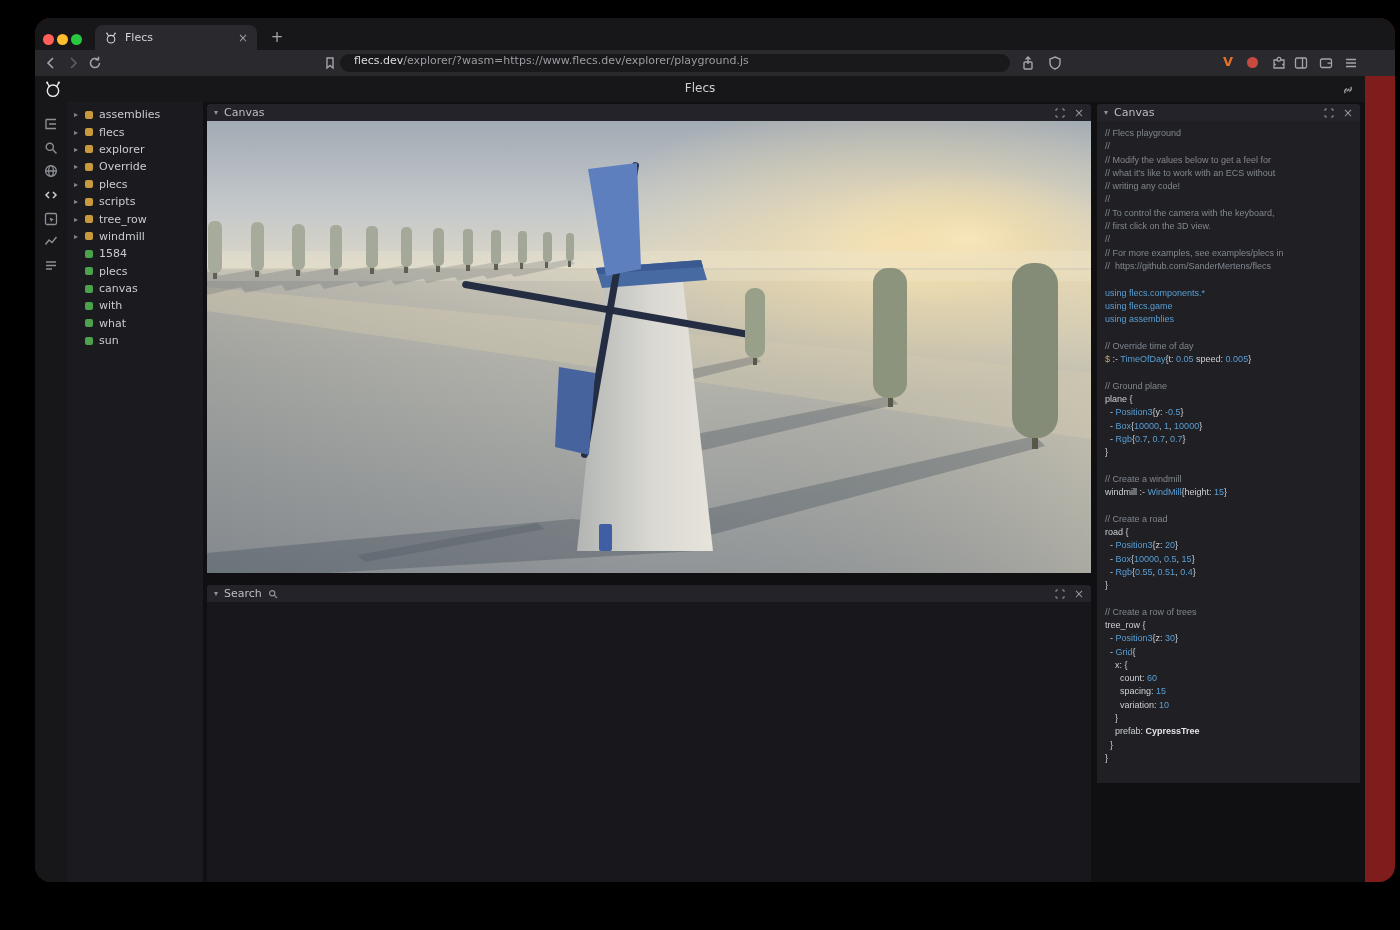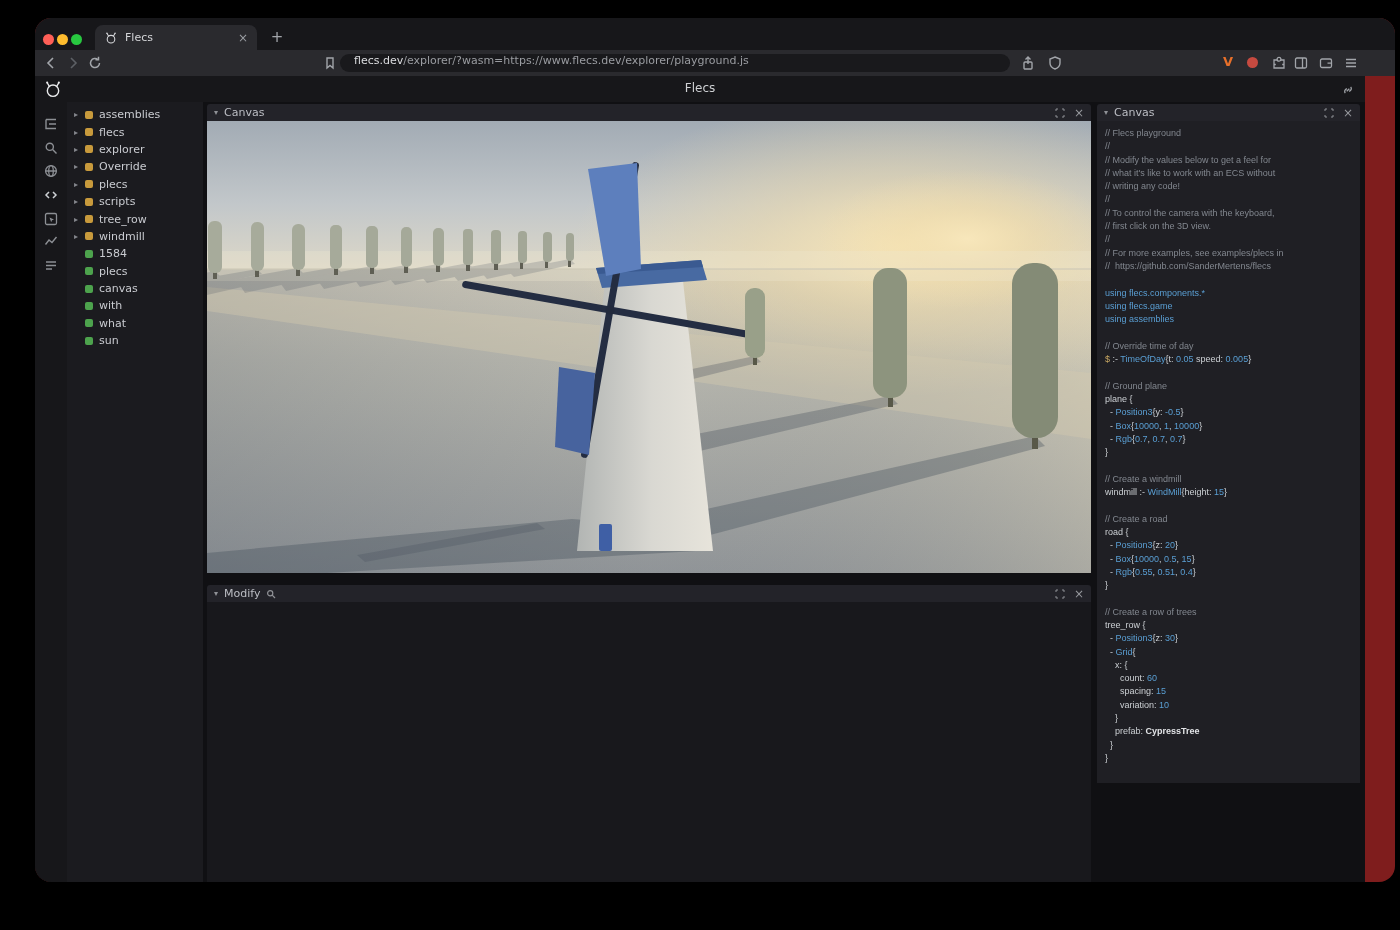--- a/index.html
+++ b/index.html
@@ -409,21 +409,21 @@
             <rect x="666" y="147" width="34" height="130" rx="15" fill="#8d947e"></rect>
           <rect x="825" y="315" width="6" height="13" fill="#585848"></rect>
             <rect x="805" y="142" width="46" height="175" rx="21" fill="#848b76"></rect>
         </svg>
       </div>
     </div>
 
     <div class="panel search-panel">
       <div class="phead">
         <span class="chev">▾</span>
-        <span>Modify</span>
+        <span>Search</span>
         <span class="mag">
           <svg viewBox="0 0 10 10" fill="none" stroke="currentColor" stroke-width="1.2">
               <circle cx="4.2" cy="4.2" r="2.6"></circle>
               <path d="M6.2 6.2 9 9"></path>
             </svg>
         </span>
         <span class="sp"></span>
         <span class="ph-ic"><svg viewBox="0 0 10 10" fill="none" stroke="currentColor">
               <path d="M1 3V1h2M7 1h2v2M9 7v2H7M3 9H1V7"></path>
             </svg></span>

